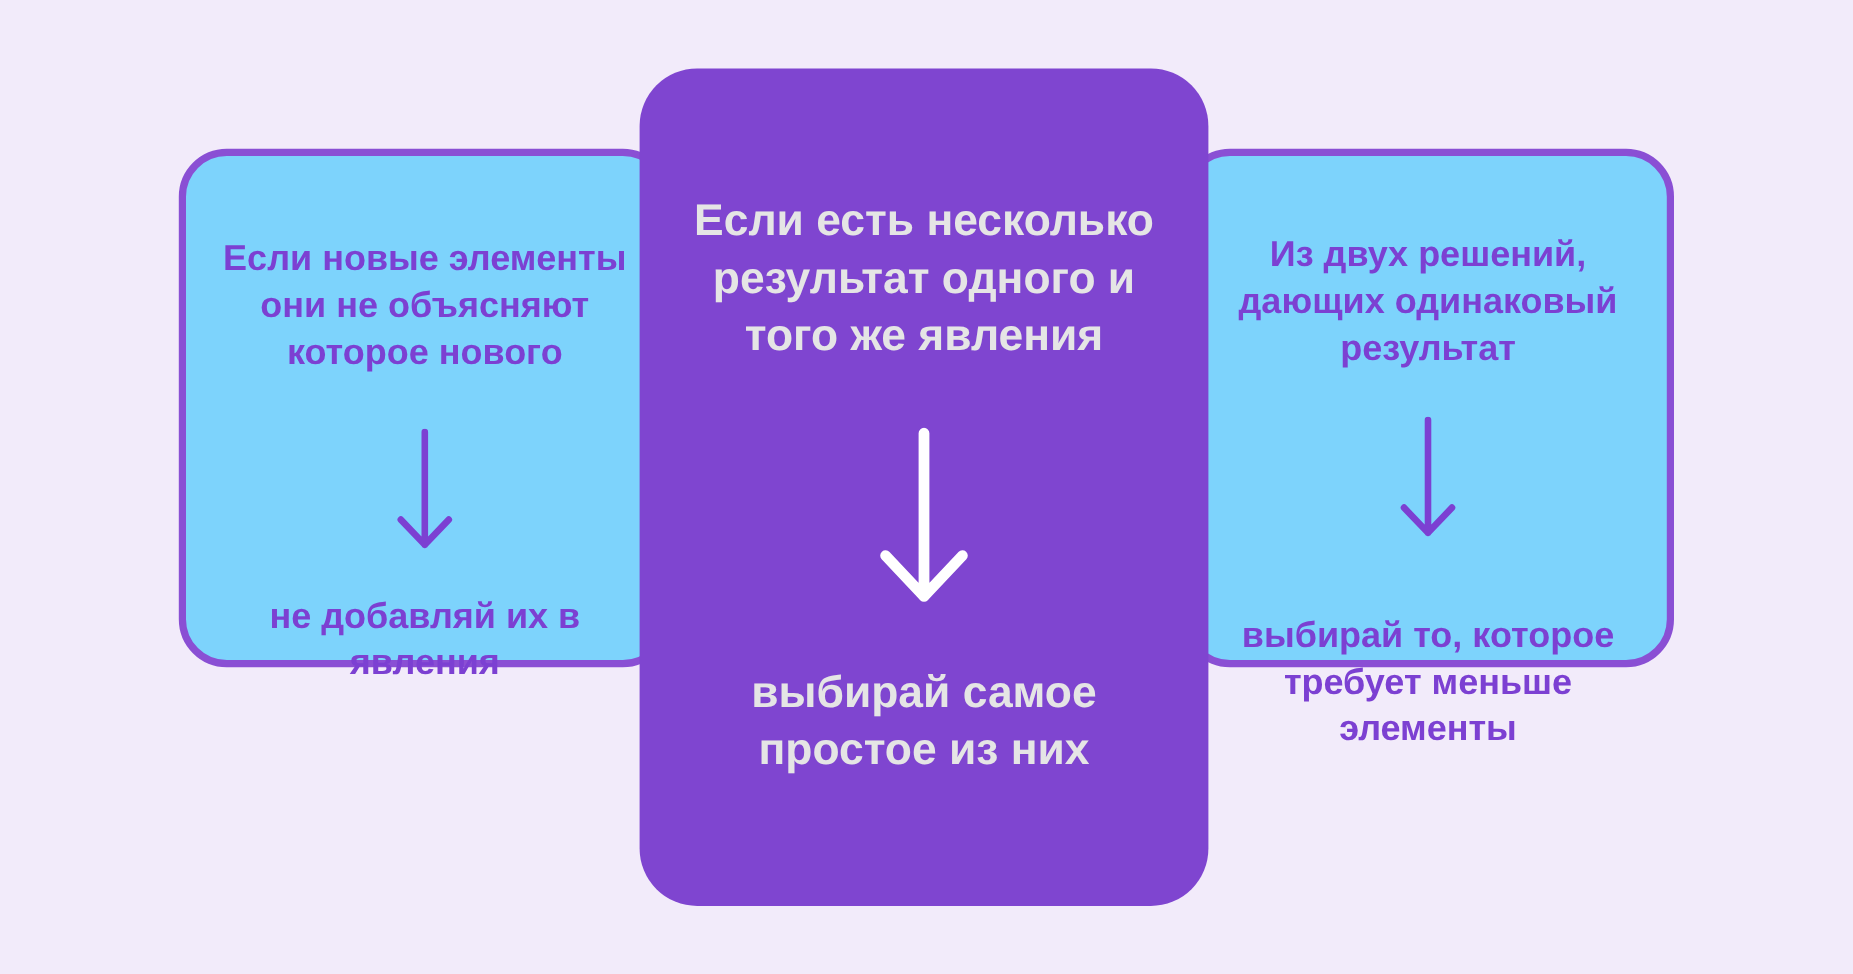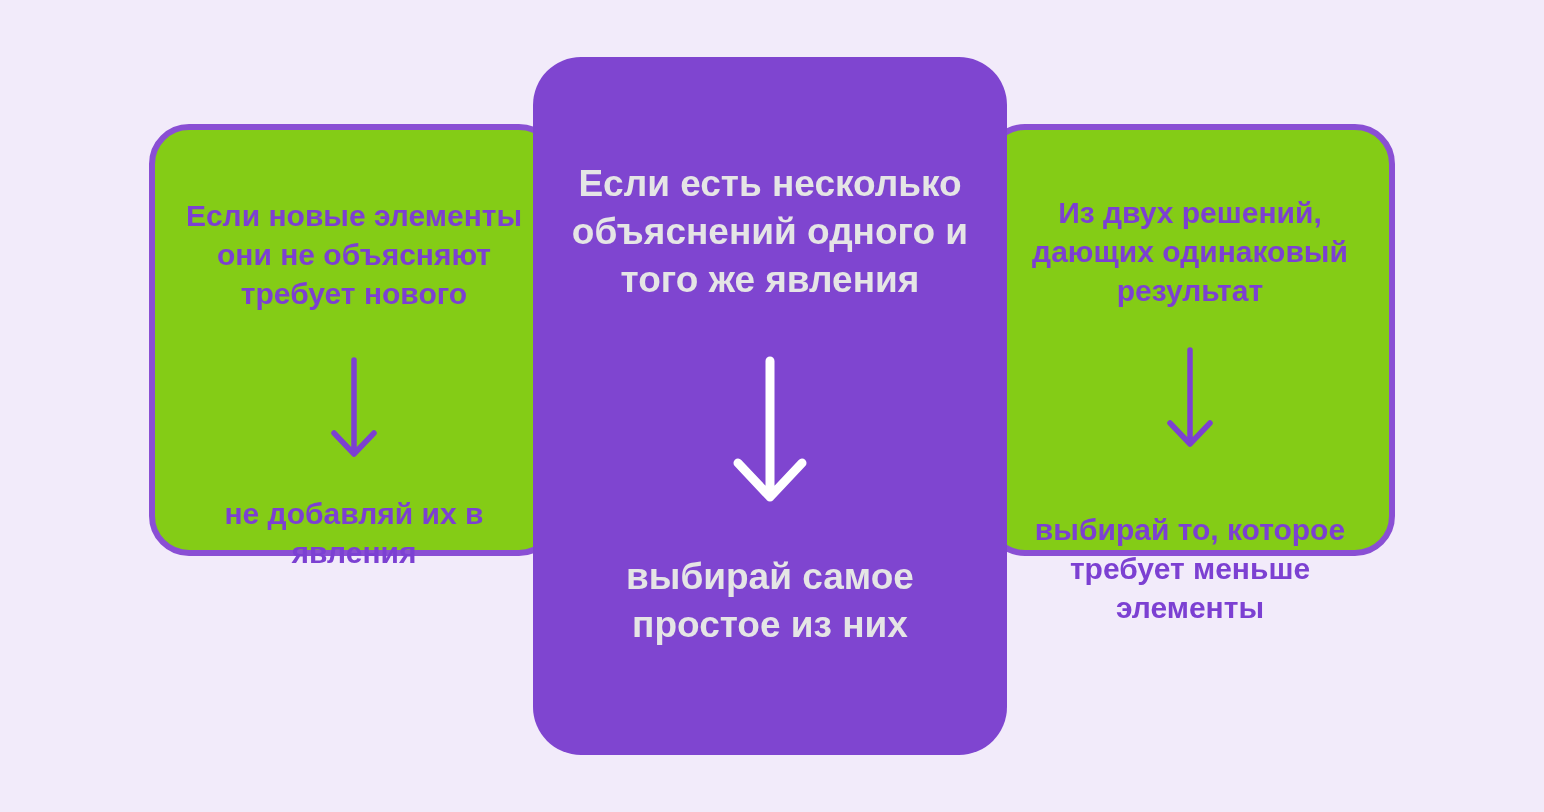--- a/index.html
+++ b/index.html
@@ -15,21 +15,21 @@
     font-family: "Liberation Sans", "DejaVu Sans", sans-serif;
   }
   .card {
     position: absolute;
     box-sizing: border-box;
   }
   .card.side {
     top: 124px;
     width: 410px;
     height: 432px;
-    background: #84cc16;
+    background: #7dd3fc;
     border: 6px solid #8A4FD4;
     border-radius: 40px;
     z-index: 1;
     color: #7C40D2;
   }
   .card.left-card  { left: 149px; }
   .card.right-card { left: 985px; }
   .card.center-card {
     left: 533px;
     top: 57px;
@@ -79,37 +79,37 @@
 </style>
 </head>
 <body>
 
 <div class="canvas">
 
   <section class="card side left-card">
     <div class="lines condition">
       <span>Если новые элементы</span>
       <span>они не объясняют</span>
-      <span>требует нового</span>
+      <span>которое нового</span>
     </div>
     <div class="arrow-wrap">
       <svg width="48" height="102" viewBox="0 0 48 102" aria-hidden="true">
         <path d="M24 3 V97 M4 76 L24 97 L44 76" fill="none" stroke="#7C40D2" stroke-width="5.5" stroke-linecap="round" stroke-linejoin="round"></path>
       </svg>
     </div>
     <div class="lines conclusion">
       <span>не добавляй их в</span>
       <span>явления</span>
     </div>
   </section>
 
   <section class="card center-card">
     <div class="lines condition">
       <span>Если есть несколько</span>
-      <span>объяснений одного и</span>
+      <span>результат одного и</span>
       <span>того же явления</span>
     </div>
     <div class="arrow-wrap">
       <svg width="76" height="148" viewBox="0 0 76 148" aria-hidden="true">
         <path d="M38 5 V141 M6 107 L38 141 L70 107" fill="none" stroke="#FFFFFF" stroke-width="9" stroke-linecap="round" stroke-linejoin="round"></path>
       </svg>
     </div>
     <div class="lines conclusion">
       <span>выбирай самое</span>
       <span>простое из них</span>

